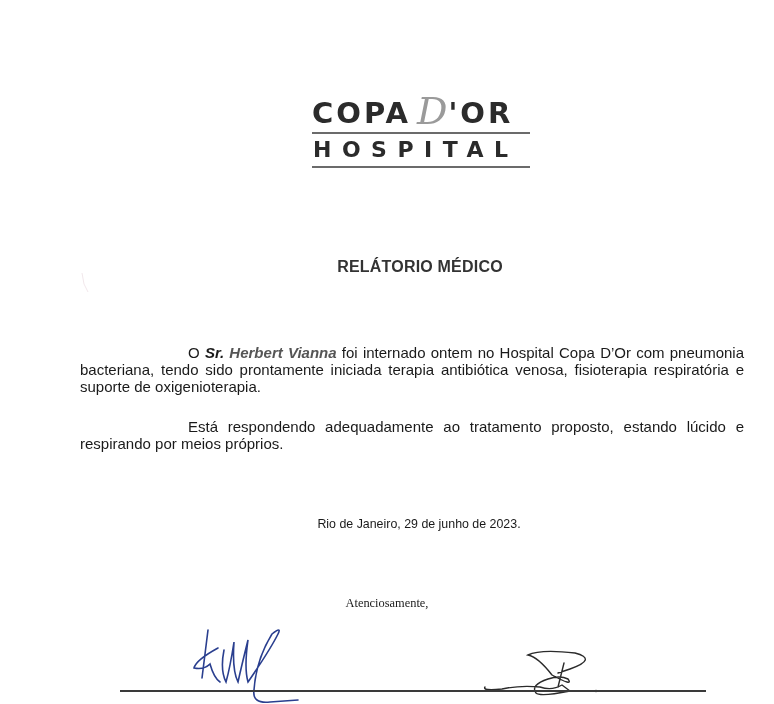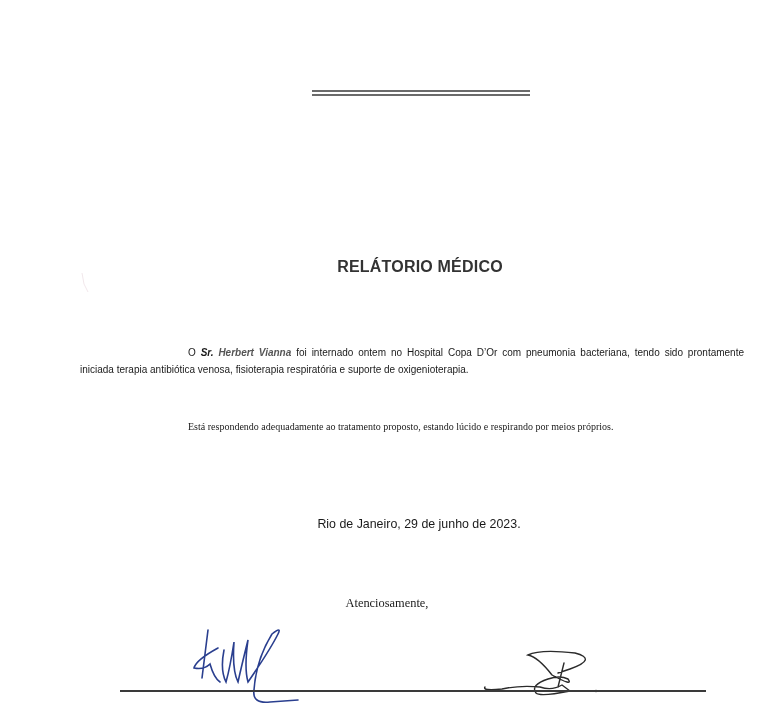--- a/index.html
+++ b/index.html
@@ -25,47 +25,53 @@
       font-size: 22px; letter-spacing: 10.5px; color: #2b2b2b; line-height: 28px;
       padding-left: 1px;
     }
     .title {
       position: absolute; left: 0; width: 774px; top: 258px; text-align: center;
       font-family: "Liberation Sans", sans-serif; font-weight: bold;
       font-size: 16px; color: #333; letter-spacing: 0.2px; padding-left: 33px;
     }
     .para {
       position: absolute; left: 80px; width: 664px;
-      font-size: 10px; line-height: 17px; text-align: justify;
+      font-size: 15px; line-height: 17px; text-align: justify;
       text-align-last: left;
     }
     .para .indent { display: inline-block; width: 108px; }
     .p1 { top: 344px; }
-    .p2 { top: 418px; font-family: Liberation Serif, serif; }
+    .p2 { top: 418px; }
     .name { font-weight: bold; font-style: italic; }
     .name.light { color: #555; }
     .centerline {
       position: absolute; left: 0; width: 774px; text-align: center;
       font-size: 12.4px;
     }
     .date { top: 517px; padding-left: 32px; }
     .closing { top: 596px; font-family: Liberation Serif, serif; }
     .sig-line {
       position: absolute; top: 690px; height: 2px; background: #3a3a3a;
     }
     .sig1 { left: 120px; width: 280px; }
     .sig2 { left: 400px; width: 306px; }
     svg.sig { position: absolute; overflow: visible; }
     .mark { position: absolute; left: 70px; top: 268px; width: 30px; height: 30px; opacity: 0.25; }
   </style>
 </head>
 <body>
 
 <div class="logo">
+  <div class="logo-top">
+    <span>COPA</span>
+    <span class="d">D</span>
+    <span>'OR</span>
+  </div>
   <div class="logo-rule"></div>
+  <div class="logo-bottom">HOSPITAL</div>
   <div class="logo-rule"></div>
 </div>
 
 <svg class="mark" viewBox="0 0 30 30">
   <path d="M12 5 L14 16 L18 24" stroke="#c9a0b0" stroke-width="1" fill="none"></path>
 </svg>
 
 <div class="title">RELÁTORIO MÉDICO</div>
 
 <div class="para p1">

